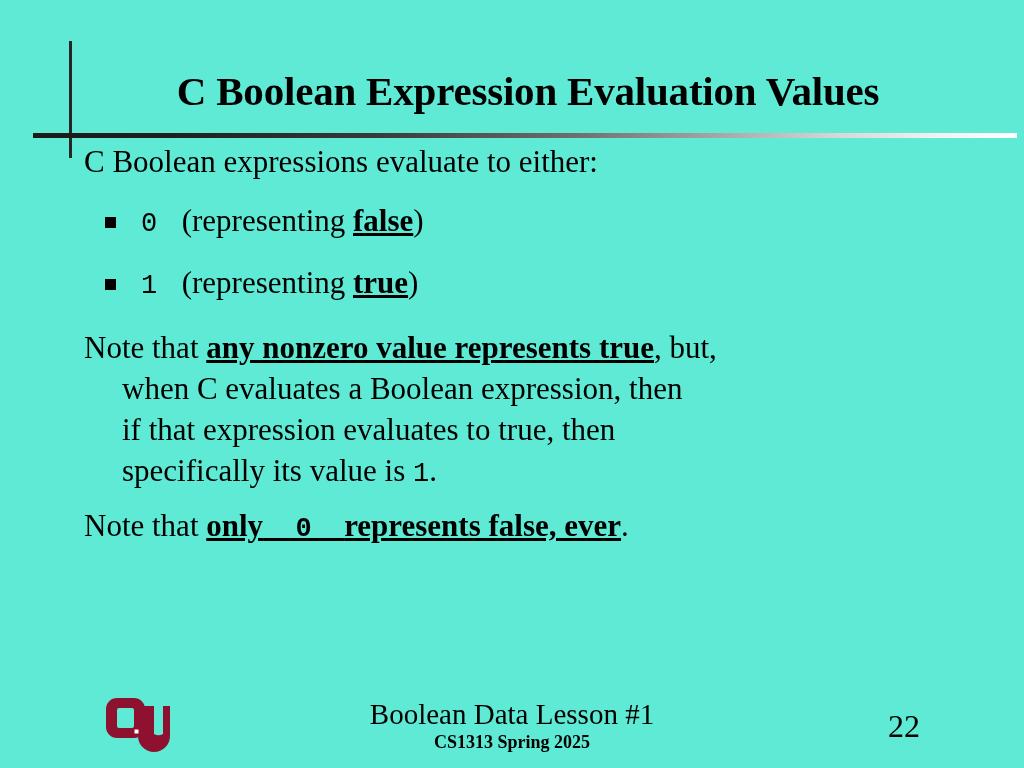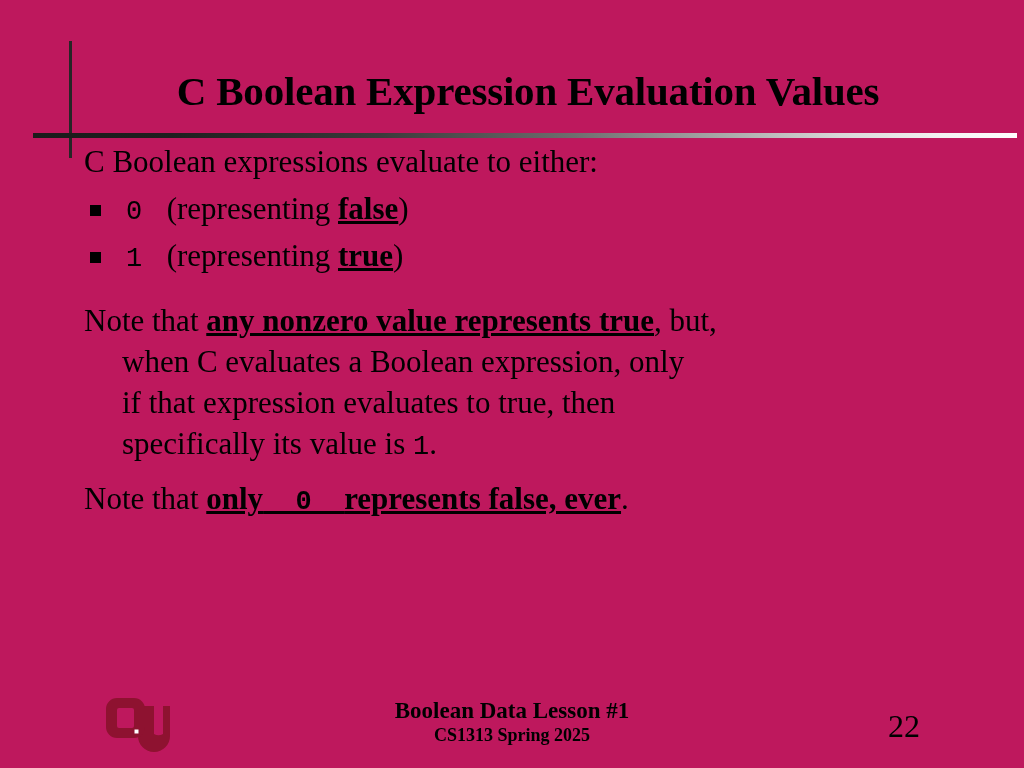--- a/index.html
+++ b/index.html
@@ -9,21 +9,21 @@
     background: #ffffff;
   }
   body {
     font-family: "Liberation Serif", "DejaVu Serif", serif;
     color: #000000;
   }
   .slide {
     position: relative;
     width: 1024px;
     height: 768px;
-    background: #be185d;
+    background: #5eead4;
     overflow: hidden;
   }
 
   
   .rule-vertical {
     position: absolute;
     left: 69px;
     top: 41px;
     width: 3px;
     height: 117px;
@@ -76,21 +76,21 @@
   .bullet-list {
     list-style: none;
     margin: 0;
     padding: 0;
   }
   .bullet-item {
     position: relative;
     font-size: 31px;
     line-height: 1.50;
     padding-left: 41px;
-    margin: 1px;
+    margin: 16px;
   }
   .bullet-marker {
     position: absolute;
     left: 5px;
     top: 19px;
     width: 11px;
     height: 11px;
     background: #000000;
   }
   .mono {
@@ -123,23 +123,22 @@
 
   
   .footer-center {
     position: absolute;
     left: 0;
     top: 698px;
     width: 1024px;
     text-align: center;
   }
   .footer-line1 {
-    font-size: 23px;
+    font-size: 29px;
     line-height: 1.16;
-    font-weight: bold;
   }
   .footer-line2 {
     font-size: 18px;
     font-weight: bold;
     line-height: 1.16;
     text-align: center;
   }
   .page-number {
     position: absolute;
     left: 888px;
@@ -182,21 +181,21 @@
         <span class="mono">1</span>
         <span class="gap-after-mono"></span>
         <span>(representing </span><span class="bold-underline">true</span><span>)</span>
       </li>
     </ul>
 
     <div class="note-block">
 
       <p class="note-para">
         <span>Note that </span><span class="bold-underline">any nonzero value represents true</span><span>, but,</span><br>
-        <span>when C evaluates a Boolean expression, only</span><br>
+        <span>when C evaluates a Boolean expression, then</span><br>
         <span>if that expression evaluates to true, then</span><br>
         <span>specifically its value is </span><span class="mono">1</span><span>.</span>
       </p>
 
       <p class="note-para second">
         <span>Note that </span><span class="bold-underline"><span>only</span><span class="mono" style="font-weight:bold">&nbsp;&nbsp;0&nbsp;&nbsp;</span><span>represents false, ever</span></span><span>.</span>
       </p>
 
     </div>
   </div>

